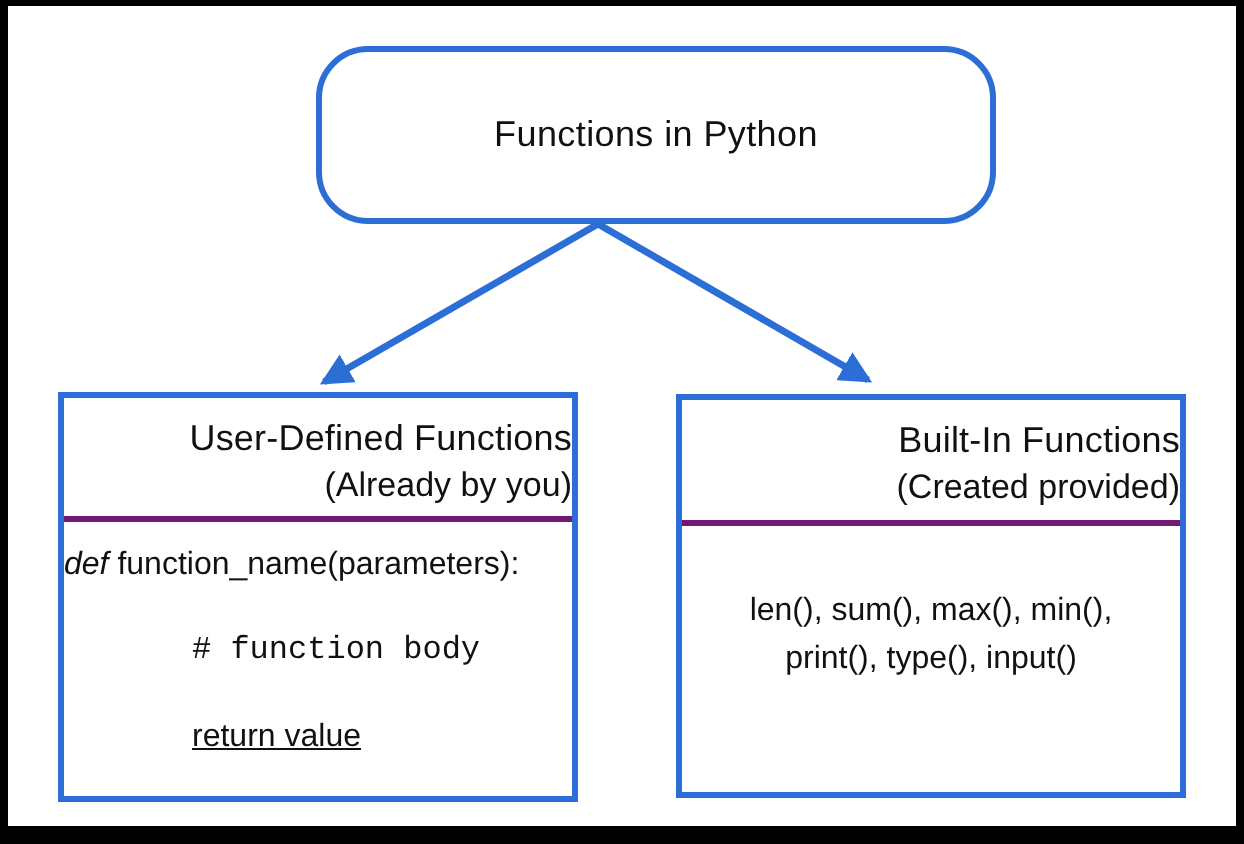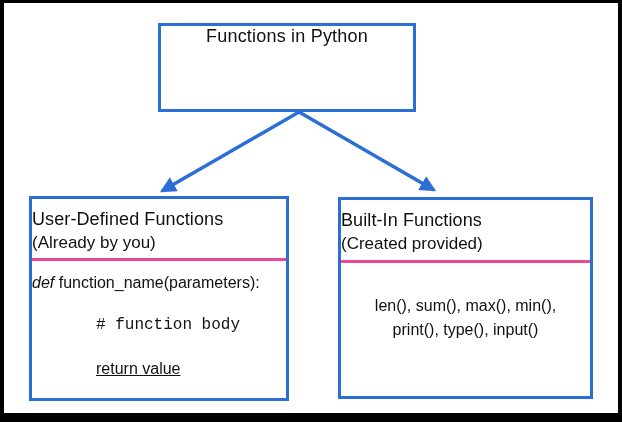--- a/index.html
+++ b/index.html
@@ -34,38 +34,40 @@
     pointer-events: none;
   }
   .node {
     position: absolute;
     box-sizing: border-box;
     border: 3px solid #2a6ed6;
     background: #ffffff;
   }
   .node-top {
     left: 154px; top: 20px;
-    width: 258px; height: 89px;
+    width: 340px; height: 89px;
     display: flex;
+    align-items: center;
     justify-content: center;
     font-size: 18px;
     letter-spacing: 0.2px;
+    border-radius: 26px;
   }
   .node-left {
     left: 25px; top: 193px;
     width: 260px; height: 205px;
   }
   .node-right {
     left: 334px; top: 194px;
     width: 255px; height: 202px;
   }
   .node-header {
     box-sizing: border-box;
-    border-bottom: 3px solid #ec4899;
-    text-align: left;
+    border-bottom: 3px solid #701a75;
+    text-align: right;
     padding-top: 8px;
     padding-bottom: 7px;
   }
   .node-left .node-header { height: 62px; }
   .node-right .node-header { height: 63px; }
   .node-title {
     font-size: 18px;
     line-height: 24px;
     letter-spacing: 0.1px;
   }

